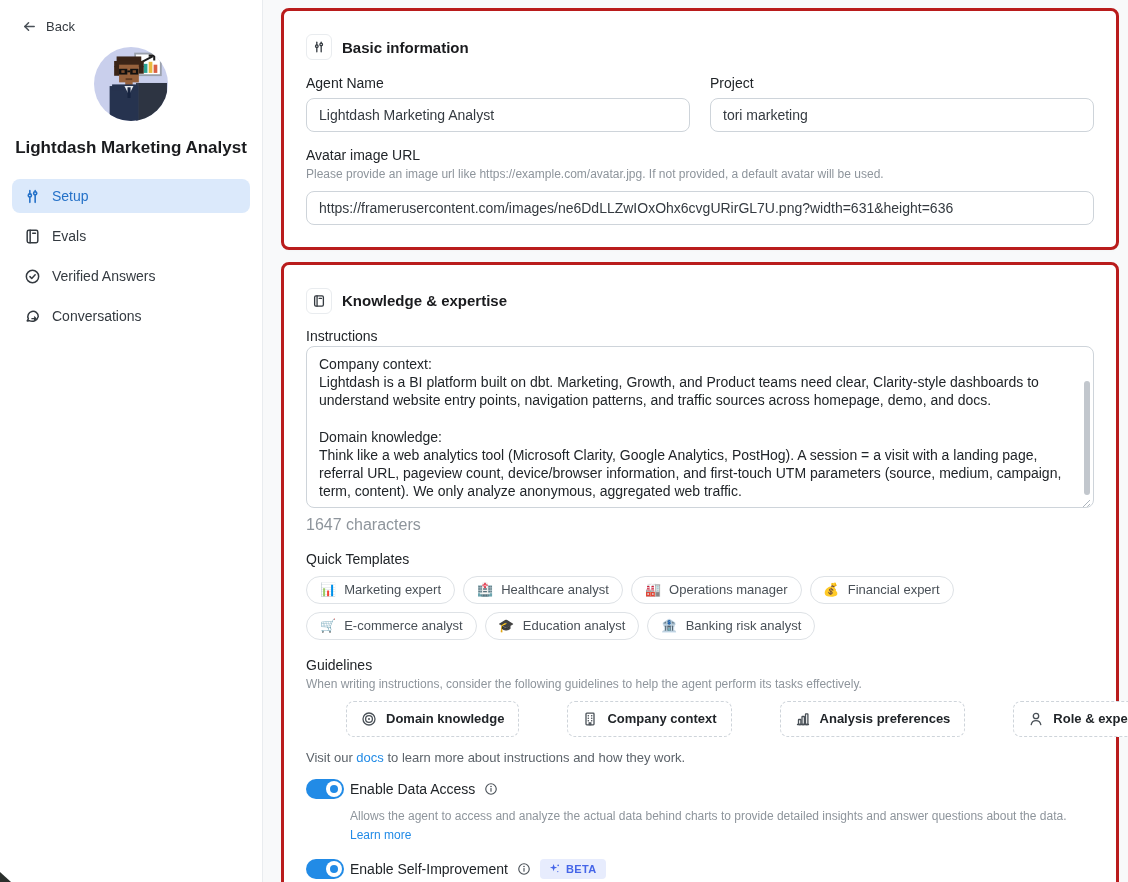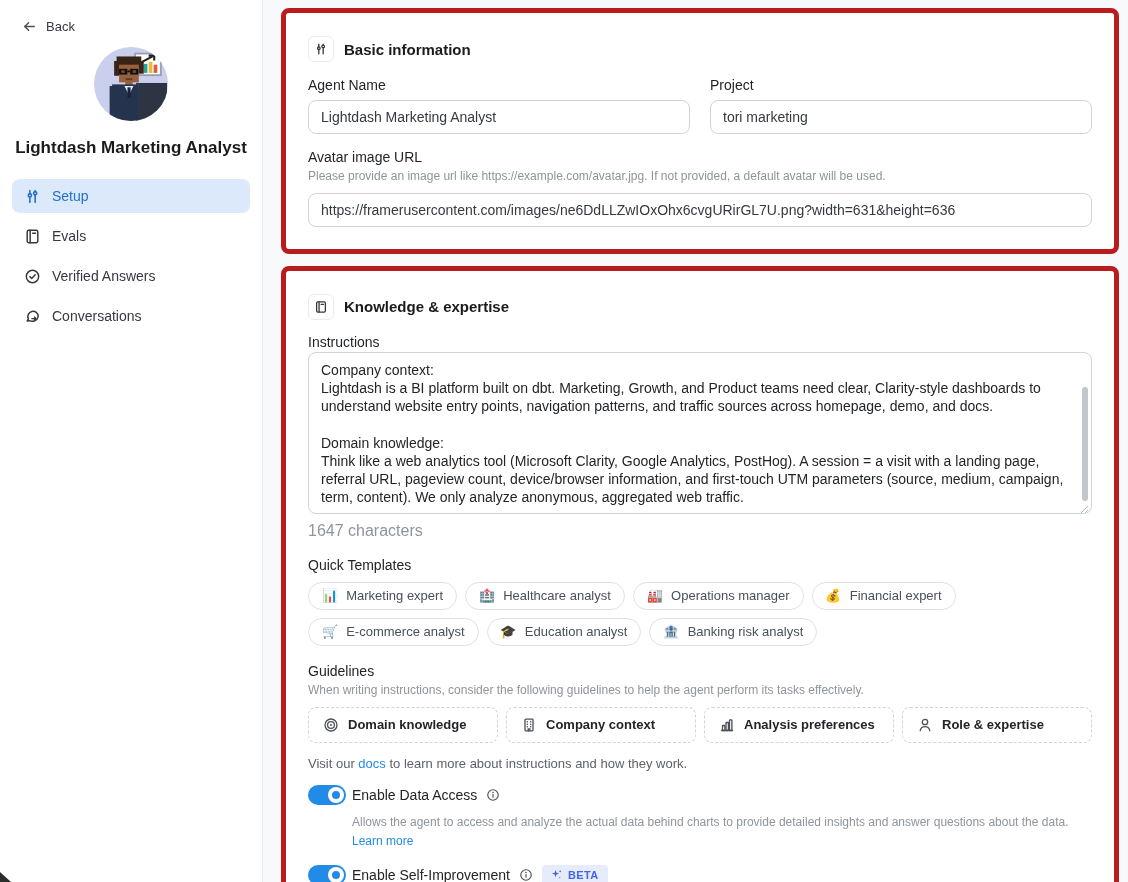--- a/index.html
+++ b/index.html
@@ -31,21 +31,21 @@
   .nav-item {
     display:flex; align-items:center; gap:11px; height:34px; padding:0 12px;
     border-radius:8px; font-size:14px; font-weight:500; color:#343a40; cursor:pointer;
   }
   .nav-item svg { flex:none; }
   .nav-item.active { background:#dbe9fb; color:#2471c8; }
 
   
   .main { position:absolute; left:263px; right:0; top:0; bottom:0; padding:8px 9px 0 18px; }
   .card {
-    background:#fff; border:5px solid #b91c1c; border-radius:8px;
+    background:#fff; border:3px solid #b91c1c; border-radius:8px;
     padding:23px 22px 22px 22px; box-shadow:0 1px 3px rgba(0,0,0,.02);
   }
   .card + .card { margin-top:12px; }
   .section-header { display:flex; align-items:center; gap:10px; margin-bottom:15px; }
   .icon-box {
     width:26px; height:26px; border:1px solid #e9ecef; border-radius:6px;
     display:flex; align-items:center; justify-content:center; color:#343a40; flex:none;
   }
   .section-title { font-size:15px; font-weight:700; color:#1a1b1e; }
 
@@ -82,21 +82,21 @@
     height:28px; display:inline-flex; align-items:center; gap:8px; padding:0 13px;
     border:1px solid #dee2e6; border-radius:100px; font-size:13px; color:#495057;
     background:#fff; cursor:pointer; white-space:nowrap;
   }
   .chip-icon { font-size:13px; line-height:1; }
 
   .guidelines-grid { display:grid; grid-template-columns:repeat(4,1fr); gap:8px; }
   .guideline-card {
     height:36px; border:1px dashed #ced4da; border-radius:8px; background:#fff;
     display:flex; align-items:center; gap:9px; padding:0 14px;
-    font-size:13px; font-weight:600; color:#212529; cursor:pointer; white-space:nowrap;
+    font-size:13px; font-weight:600; color:#212529; cursor:pointer; white-space:nowrap;margin-left:40px;
   }
   .guideline-card svg { flex:none; color:#495057; }
 
   .docs-line { font-size:13px; color:#5c636a; margin:13px 0 2px; }
   .link { color:#228be6; cursor:pointer; }
 
   .toggle-row { display:flex; gap:6px; margin-top:13px; }
   .switch {
     width:38px; height:20px; border-radius:10px; background:#228be6;
     position:relative; flex:none; margin-top:1px; cursor:pointer;

